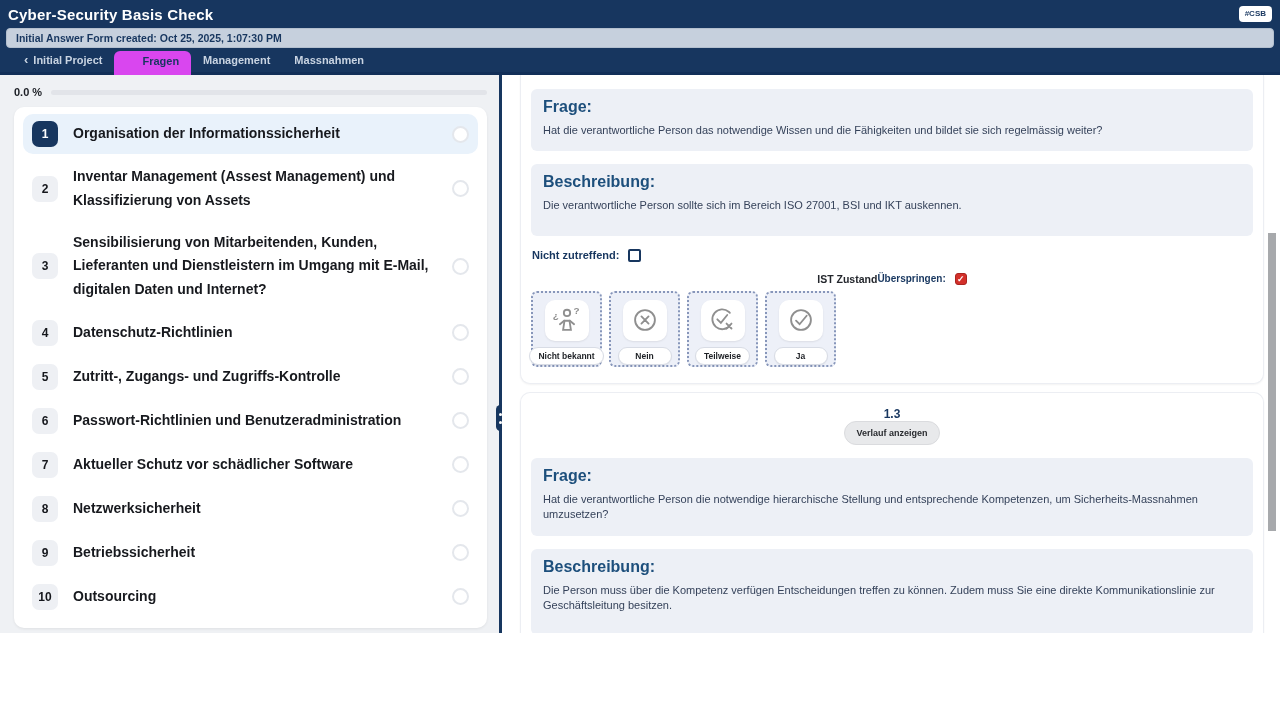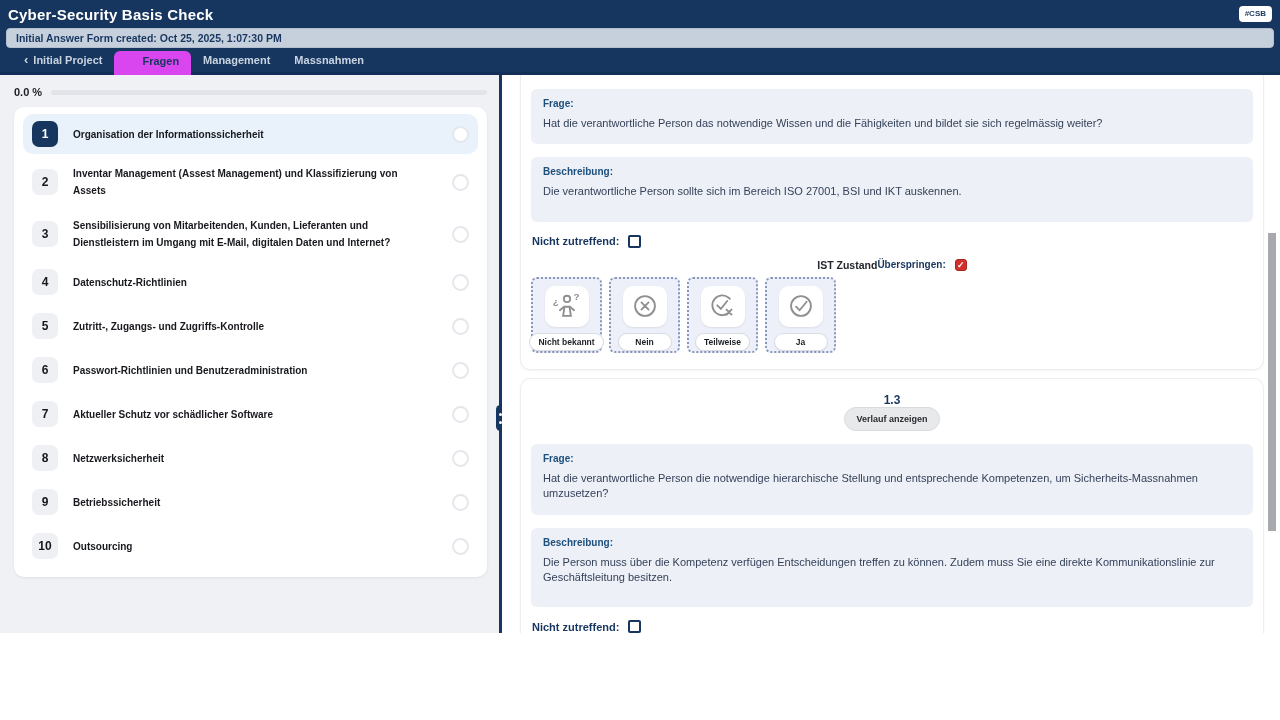--- a/index.html
+++ b/index.html
@@ -24,38 +24,38 @@
   .left { width:499px; flex:none; background:#eff1f4; padding:11px 12px 0 14px; }
   .progress-row { display:flex; align-items:center; gap:9px; }
   .progress-label { font-size:11px; font-weight:600; color:#1b1e24; white-space:nowrap; }
   .progress-track { flex:1; height:5px; background:#e2e4e9; border-radius:3px; overflow:hidden; }
   .progress-fill { height:100%; background:#17365f; border-radius:3px; }
   .topics-card { background:#fff; border-radius:10px; margin-top:9px; padding:7px 9px; box-shadow:0 1px 3px rgba(0,0,0,.07); }
   .topic { display:flex; align-items:center; gap:15px; padding:7px 9px; border-radius:10px; min-height:40px; margin-bottom:4px; }
   .topic.active { background:#e9f2fb; }
   .topic-num { width:26px; height:26px; border-radius:7px; background:#eef0f4; color:#15171c; font-weight:bold; font-size:12px; display:flex; align-items:center; justify-content:center; flex:none; }
   .topic.active .topic-num { background:#17365f; color:#fff; }
-  .topic-label { flex:1; font-size:10px; font-weight:600; color:#17191e; line-height:1.7; padding-right:6px; }
+  .topic-label { flex:1; font-size:14px; font-weight:600; color:#17191e; line-height:1.7; padding-right:6px; }
   .topic-radio { width:17px; height:17px; border-radius:50%; border:2px solid #e4e7ec; flex:none; background:#fff; }
 
   
   .divider { width:3px; flex:none; background:#17365f; position:relative; }
   .divider-handle { position:absolute; top:330px; left:-3px; width:9px; height:26px; background:#17365f; border-radius:5px; display:flex; flex-direction:column; align-items:center; justify-content:center; gap:5px; }
   .divider-handle i { width:3px; height:3px; background:#fff; border-radius:50%; }
 
   
   .right { flex:1; background:#fff; padding:0 16px 0 18px; overflow:hidden; position:relative; }
   .qcard { border:1px solid #eceef3; border-radius:10px; padding:12px 10px 16px 10px; box-shadow:0 1px 2px rgba(0,0,0,.05); background:#fff; }
   .qcard.cut-top { border-top:none; border-radius:0 0 10px 10px; padding-top:14px; }
   .qcard.cut-bottom { border-bottom:none; border-radius:10px 10px 0 0; margin-top:8px; }
   .qcard-head { display:flex; justify-content:space-between; align-items:center; margin:2px 2px 13px 2px;flex-direction:column; }
   .qcard-section { font-size:12px; font-weight:bold; color:#17365f; }
   .history-btn { background:#e8e9eb; border:1px solid #dadbde; border-radius:12px; font-size:9px; font-weight:600; color:#2a2c30; padding:6px 11px; cursor:default; }
   .panel { background:#edf0f6; border-radius:6px; padding:9px 12px 13px 12px; margin-bottom:13px; }
-  .panel-label { color:#1d4f7c; font-weight:bold; font-size:10px; margin-bottom:7px; }
+  .panel-label { color:#1d4f7c; font-weight:bold; font-size:16px; margin-bottom:7px; }
   .panel-text { color:#35425a; font-size:11px; line-height:1.4; }
   .panel.desc { padding-bottom:22px; }
   .nz-row { display:flex; align-items:center; gap:9px; margin:1px 0 11px 1px; }
   .nz-label { font-size:11px; font-weight:bold; color:#17365f; }
   .checkbox { width:13px; height:13px; border:2px solid #17365f; border-radius:2px; background:#fff; }
   .ist-row { display:flex; justify-content:center; align-items:flex-end; margin:0 1px 6px 1px; }
   .ist-label { font-size:10.5px; font-weight:600; color:#23262c; }
   .skip { display:flex; align-items:center; gap:9px; }
   .skip-label { font-size:10px; font-weight:bold; color:#17365f; }
   .red-check { width:12px; height:12px; background:#d3302a; border:1px solid #a92521; border-radius:3px; color:#fff; font-size:9px; line-height:11px; text-align:center; font-weight:bold; }

